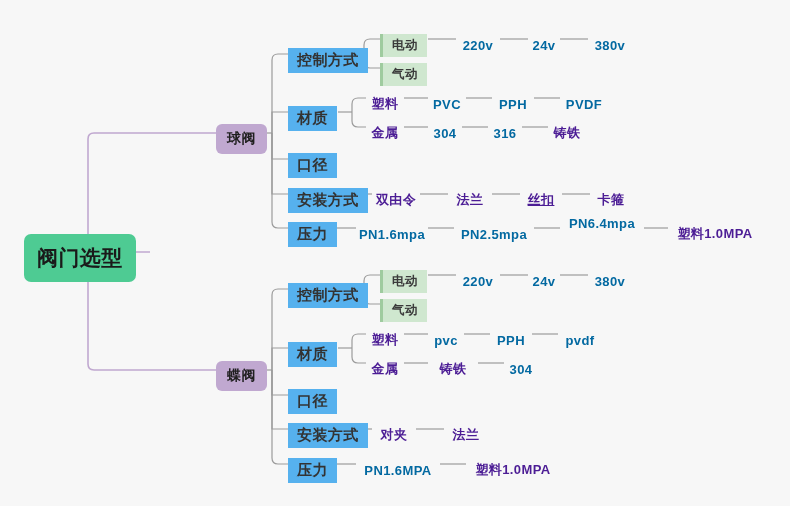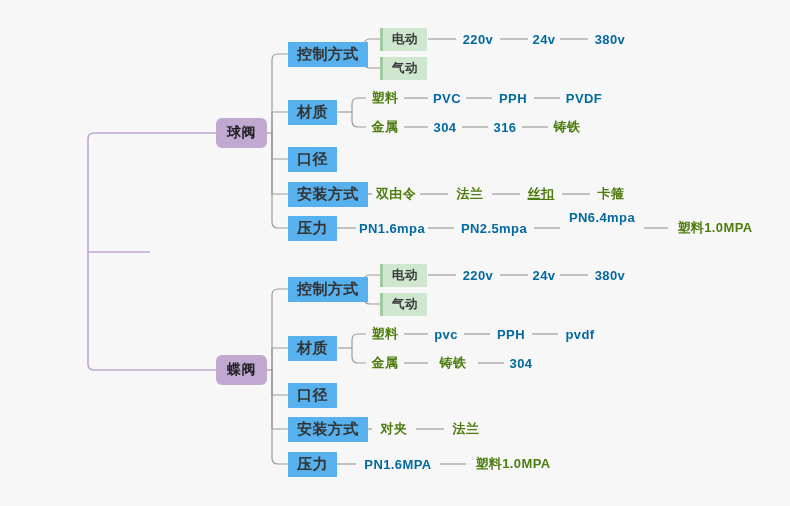--- a/index.html
+++ b/index.html
@@ -29,20 +29,21 @@
     pointer-events: none;
   }
   .node {
     position: absolute;
     box-sizing: border-box;
     white-space: nowrap;
     display: flex;
     align-items: center;
     justify-content: center;
     letter-spacing: 0.4px;
+    margin-top: 6px;
   }
   
   .n-root {
     background: #4ecb93;
     color: #1a1a1a;
     font-size: 21px;
     font-weight: bold;
     border-radius: 7px;
     padding: 0 13px;
     height: 48px;
@@ -77,21 +78,21 @@
     border-left: 3px solid #9fcb9f;
   }
   
   .n-leaf {
     color: #0369a1;
     font-size: 13px;
     font-weight: bold;
     height: 18px;
     background: transparent;
   }
-  .n-leaf.cjk { color: #4d7c0f; }
+  .n-leaf.cjk { color: #4c1d95; }
 </style>
 </head>
 <body>
 
 <div id="canvas">
 
   <svg class="edges" viewBox="0 0 790 506">
 
     <path d="M150,252 L88,252" stroke="#c0a8d0" stroke-width="1.6" fill="none"></path>
     <path d="M88,252 L88,139 Q88,133 94,133 L216,133" stroke="#c0a8d0" stroke-width="1.6" fill="none"></path>
@@ -157,20 +158,21 @@
     <path d="M404,363 L428,363" stroke="#9b9b9b" stroke-width="1.2" fill="none"></path>
     <path d="M478,363 L504,363" stroke="#9b9b9b" stroke-width="1.2" fill="none"></path>
 
     <path d="M344,429 L372,429" stroke="#9b9b9b" stroke-width="1.2" fill="none"></path>
     <path d="M416,429 L444,429" stroke="#9b9b9b" stroke-width="1.2" fill="none"></path>
 
     <path d="M330,464 L356,464" stroke="#9b9b9b" stroke-width="1.2" fill="none"></path>
     <path d="M440,464 L466,464" stroke="#9b9b9b" stroke-width="1.2" fill="none"></path>
   </svg>
 
+  <div class="node n-root" style="left:24px; top:228px;">阀门选型</div>
 
   <div class="node n-l1" style="left:216px; top:118px;">球阀</div>
 
   <div class="node n-l2" style="left:288px; top:41.5px;">控制方式</div>
 
   <div class="node n-l3g" style="left:380px; top:27.5px;">电动</div>
   <div class="node n-leaf" style="left:456px; top:30px; width:44px;">220v</div>
   <div class="node n-leaf" style="left:528px; top:30px; width:32px;">24v</div>
   <div class="node n-leaf" style="left:588px; top:30px; width:44px;">380v</div>
 

